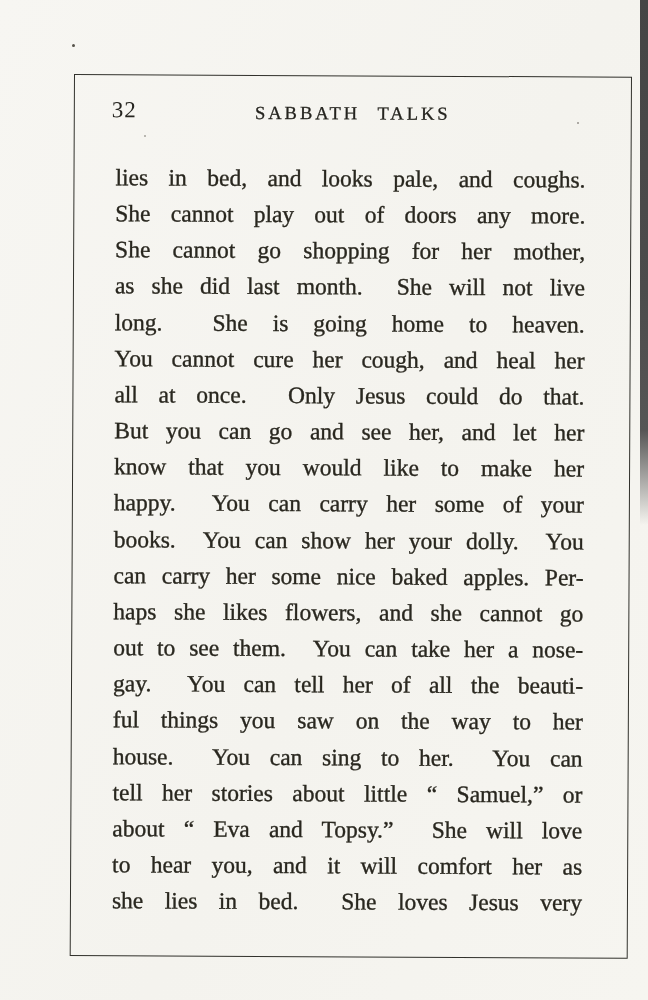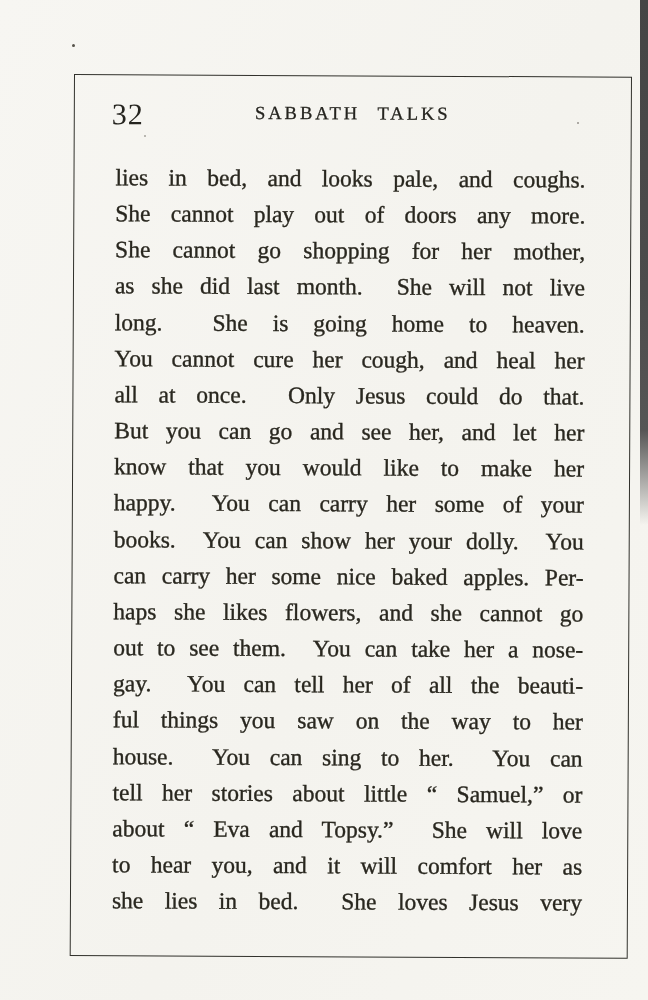--- a/index.html
+++ b/index.html
@@ -17,21 +17,21 @@
     width: 558px; height: 882px;
     border: 1.6px solid rgba(32, 31, 26, 0.92);
     transform: rotate(0.28deg);
     transform-origin: 0 0;
     box-sizing: border-box;
   }
 
   .page-number {
     position: absolute;
     left: 37px; top: 22px;
-    font-size: 30px;
+    font-size: 23px;
     letter-spacing: 1px;
     color: #25241f;
   }
 
   .running-head {
     position: absolute;
     left: 0; right: 0; top: 27px;
     text-align: center;
     font-size: 18.5px;
     letter-spacing: 3px;

